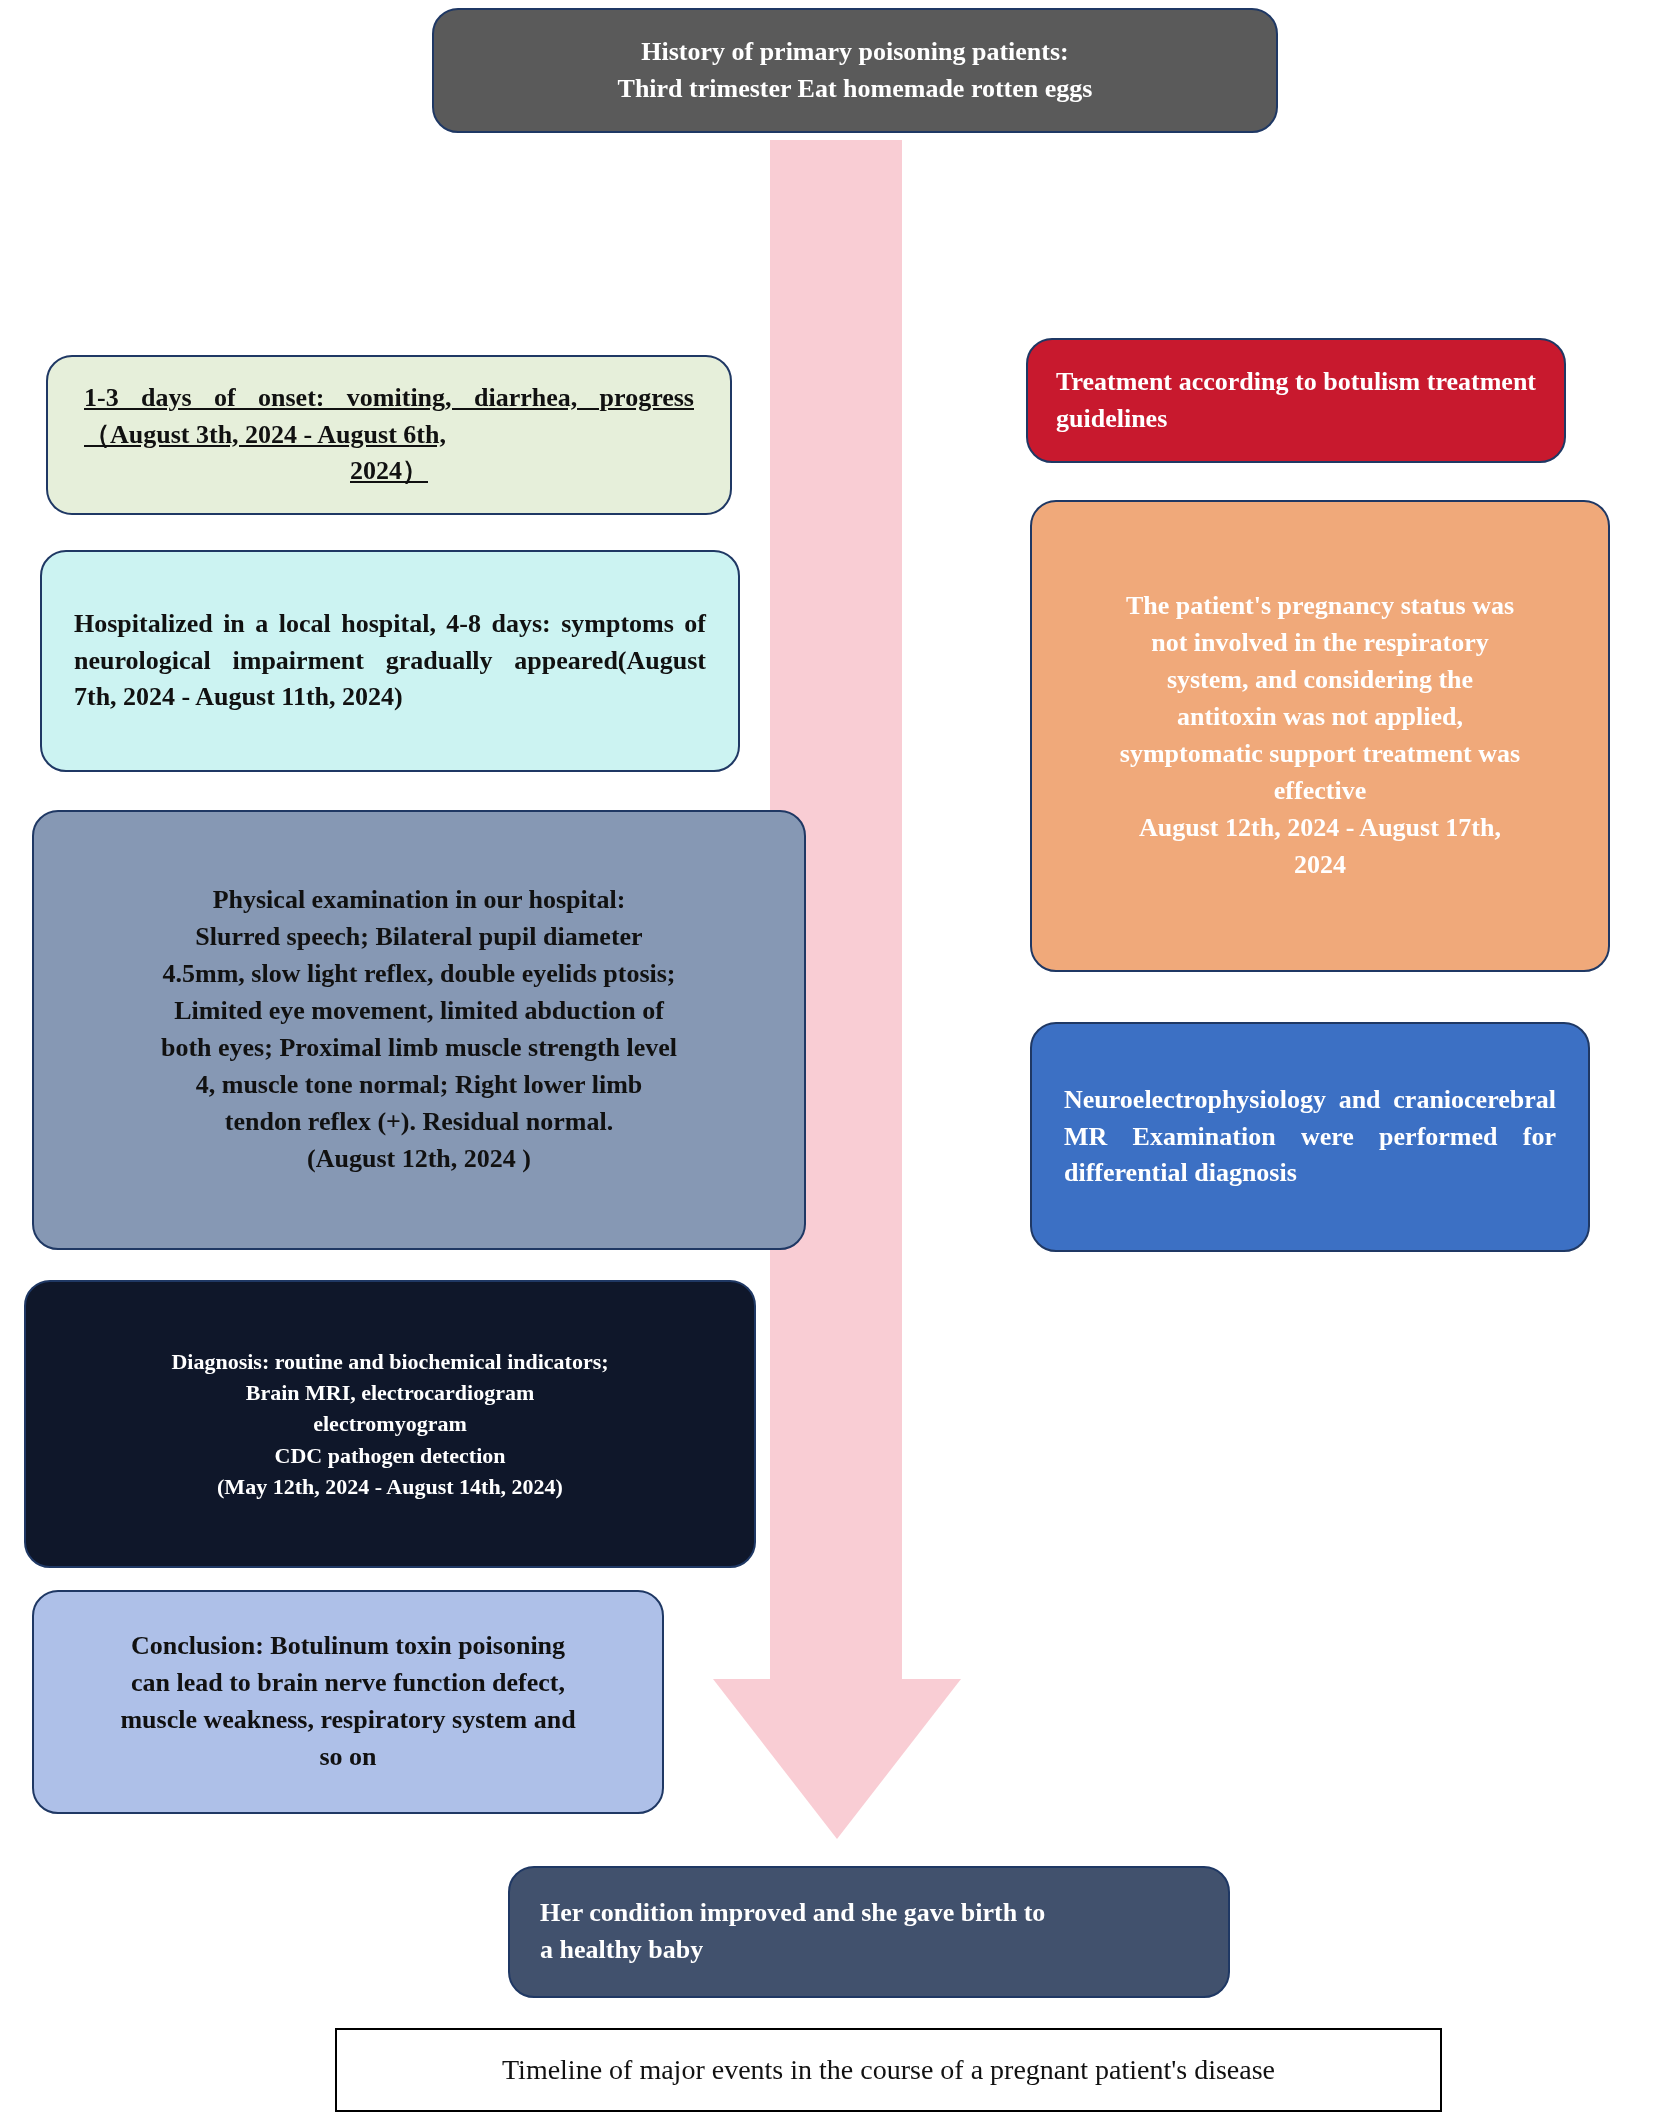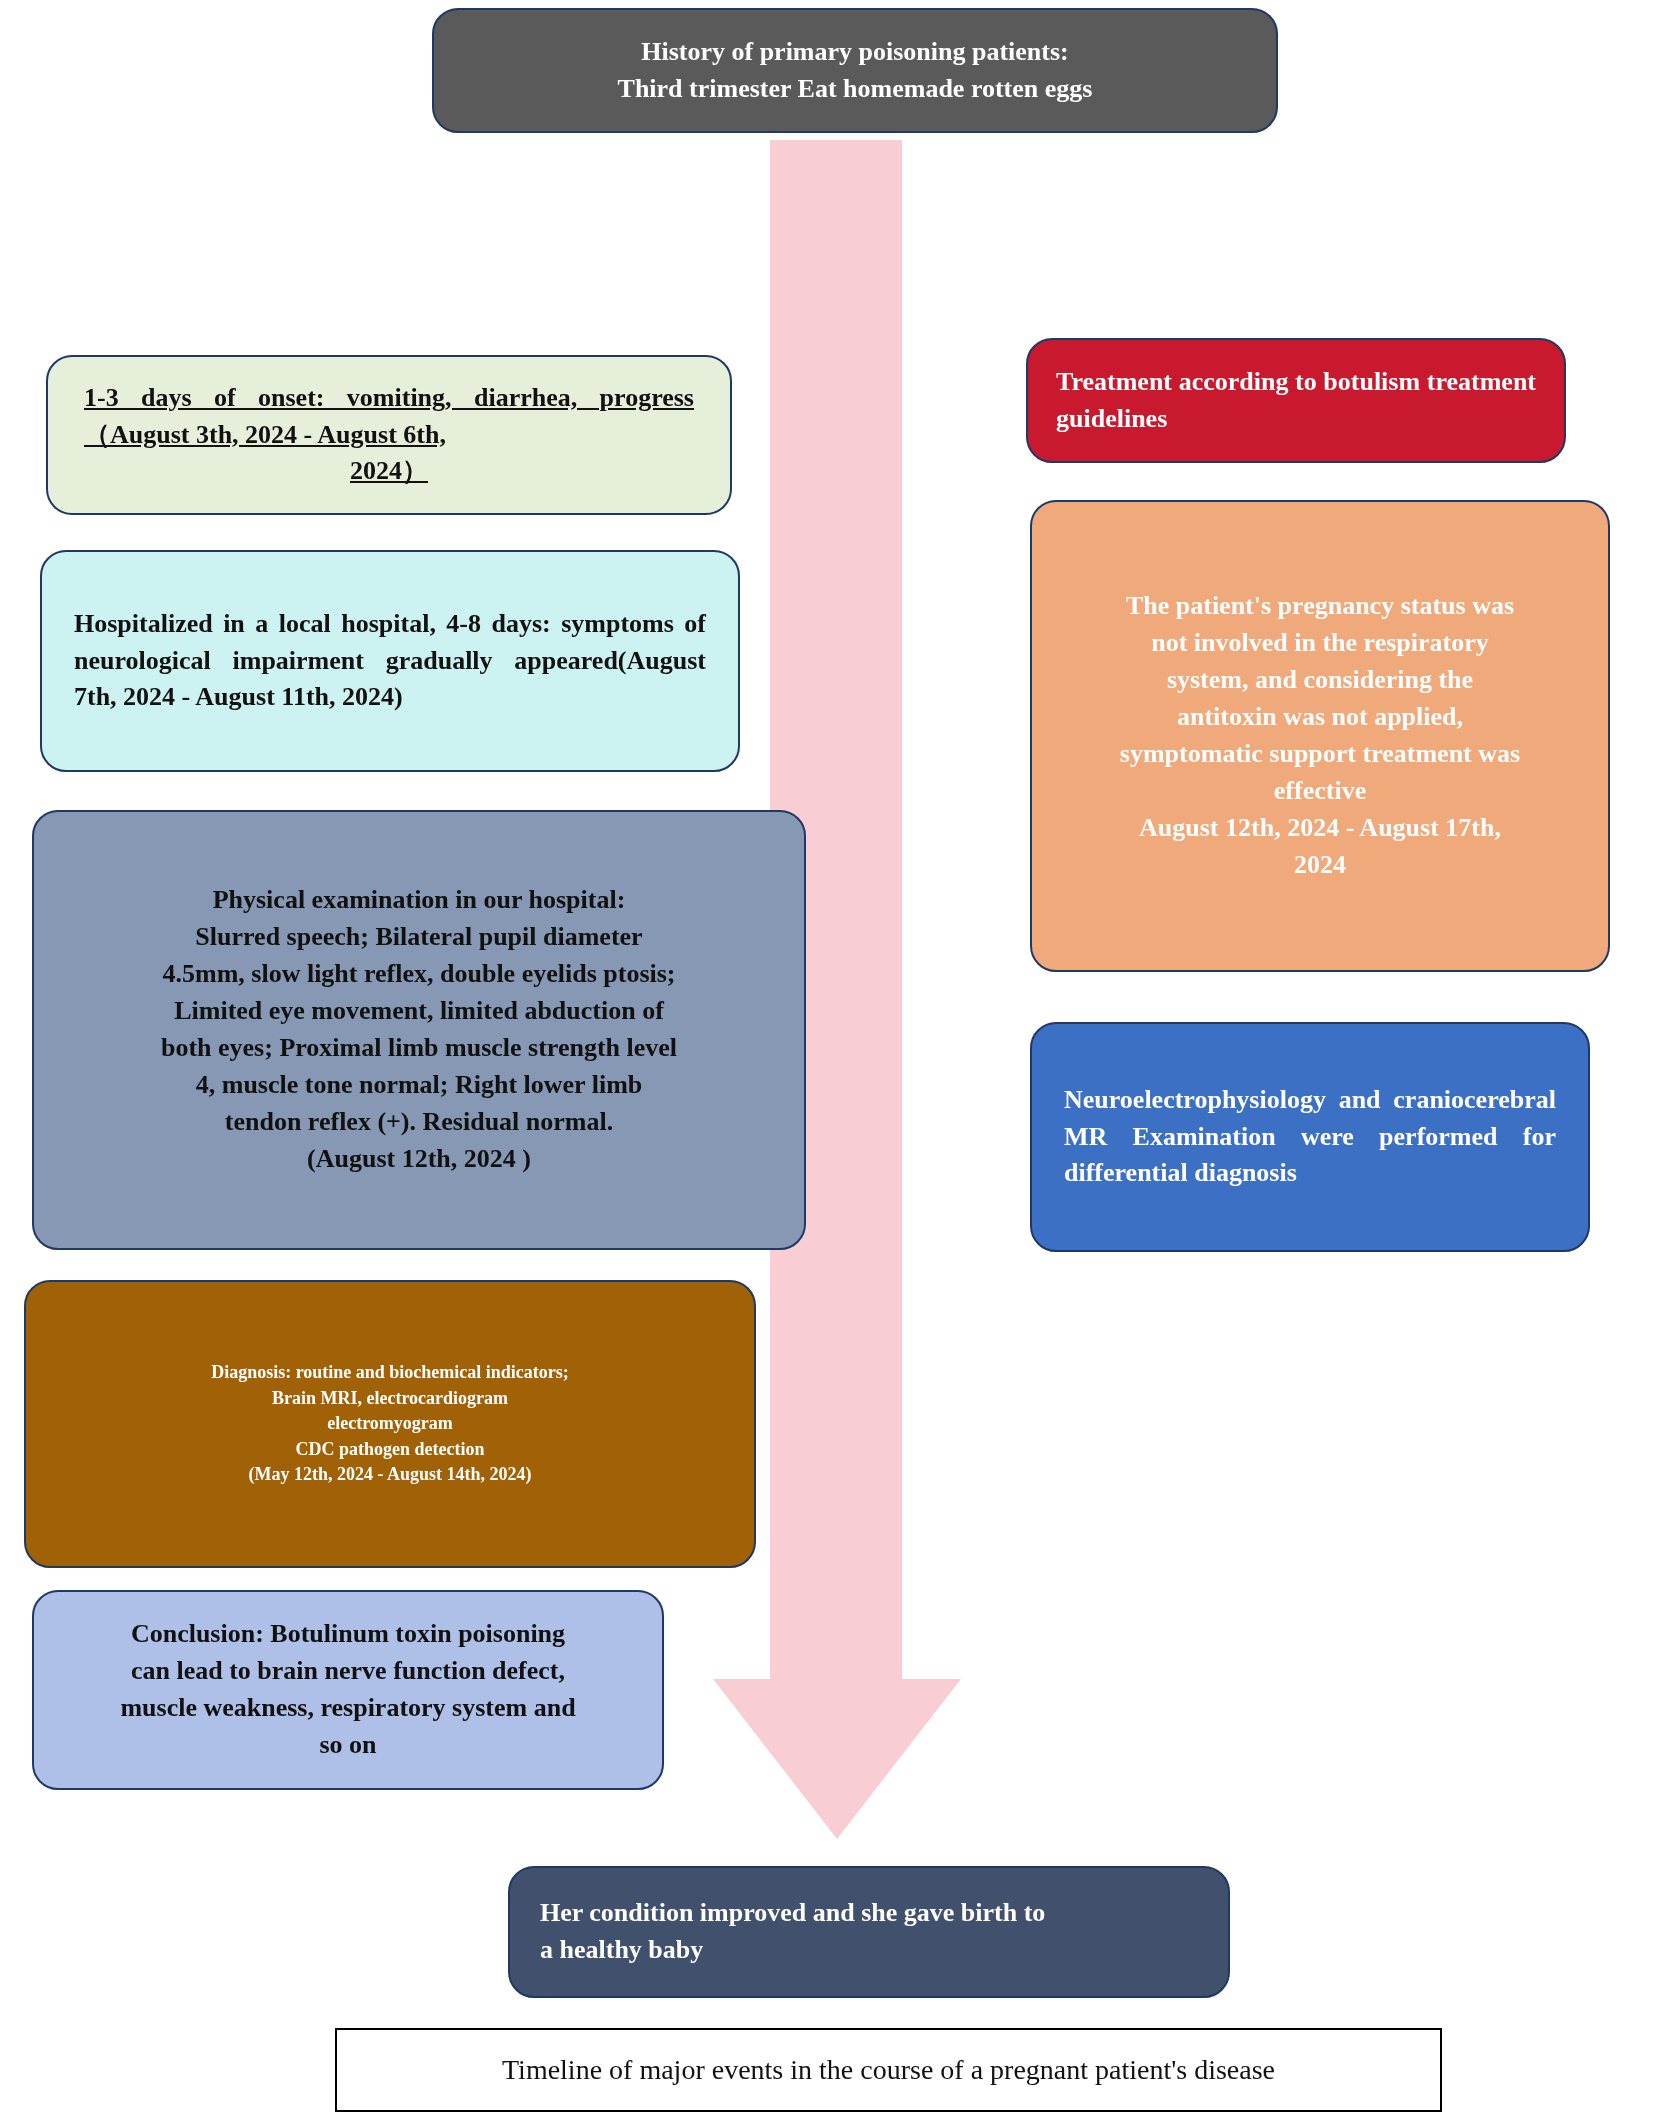--- a/index.html
+++ b/index.html
@@ -92,27 +92,27 @@
   }
   #node-physical {
     left: 32px; top: 810px; width: 774px; height: 440px;
     background: #8698b4;
     color: #111111;
     font-size: 26px;
     padding: 14px 30px;
   }
   #node-diagnosis {
     left: 24px; top: 1280px; width: 732px; height: 288px;
-    background: #a16207;
-    color: #ffffff;
-    font-size: 18px;
+    background: #0f172a;
+    color: #ffffff;
+    font-size: 22px;
     padding: 14px 36px;
   }
   #node-conclusion {
-    left: 32px; top: 1590px; width: 632px; height: 200px;
+    left: 32px; top: 1590px; width: 632px; height: 224px;
     background: #aec0e8;
     color: #111111;
     font-size: 26px;
     padding: 14px 32px;
   }
   #node-treatment {
     left: 1026px; top: 338px; width: 540px; height: 125px;
     background: #c8192e;
     color: #ffffff;
     font-size: 26px;

